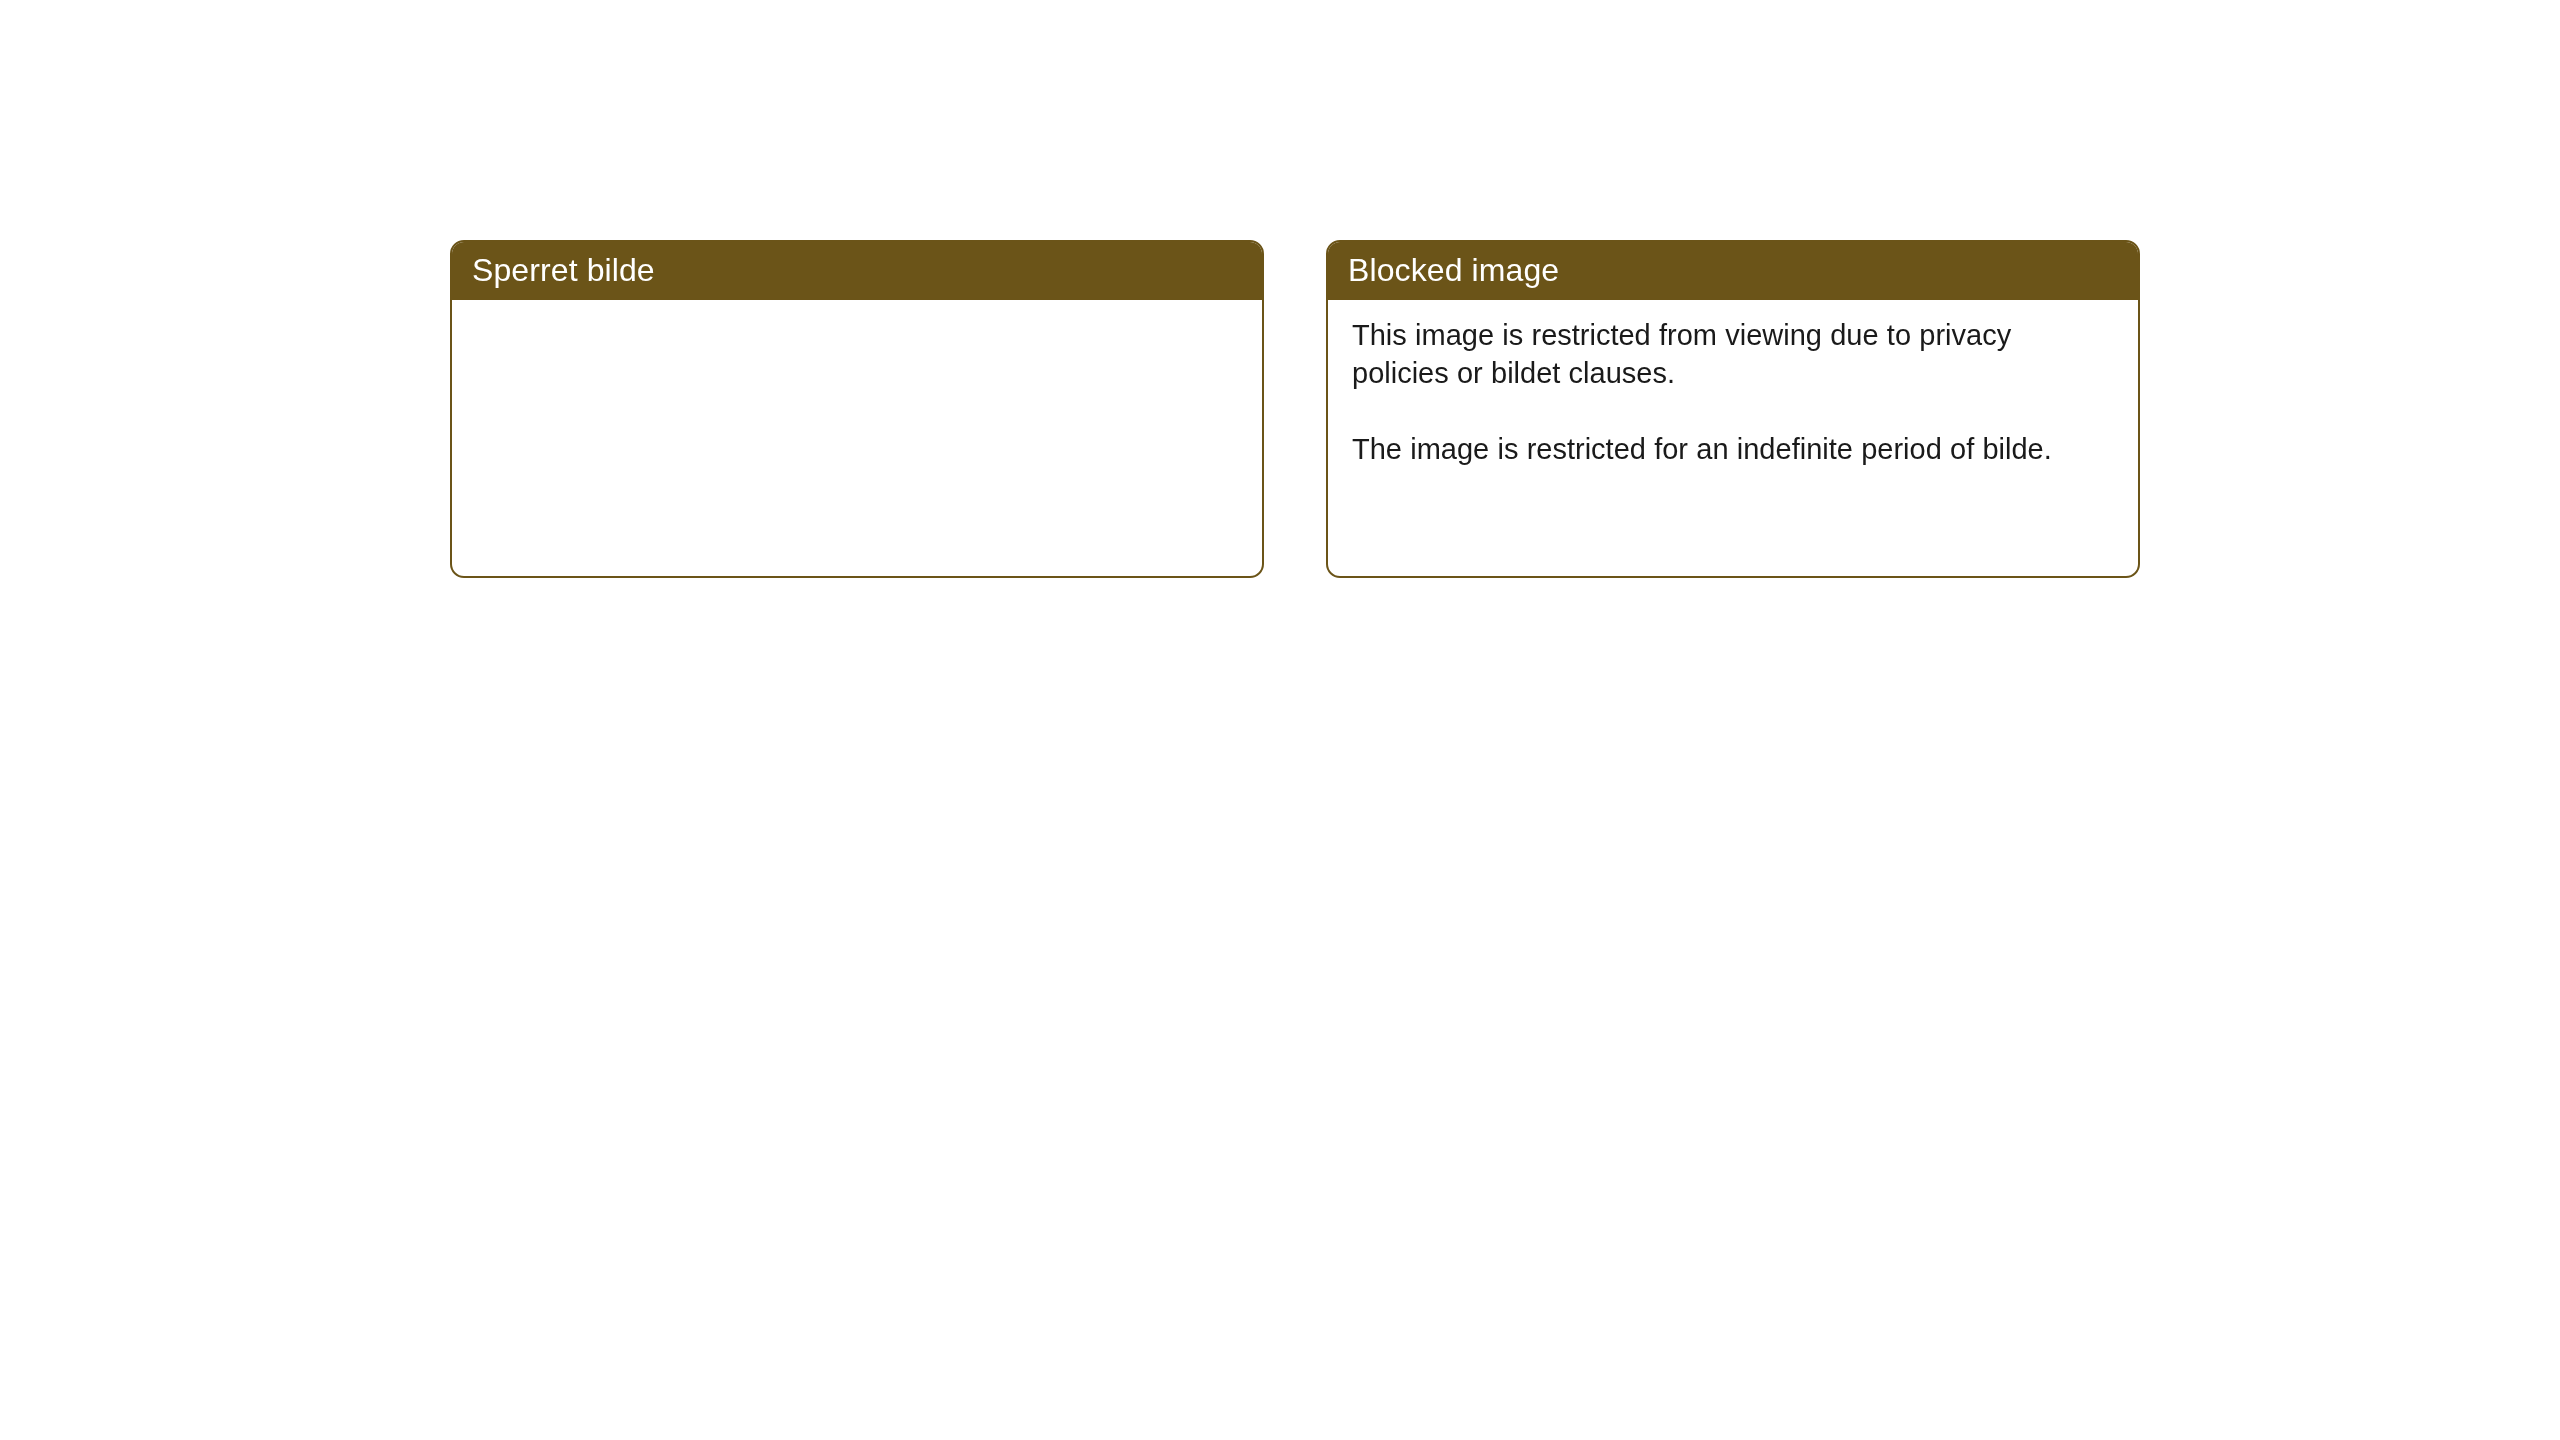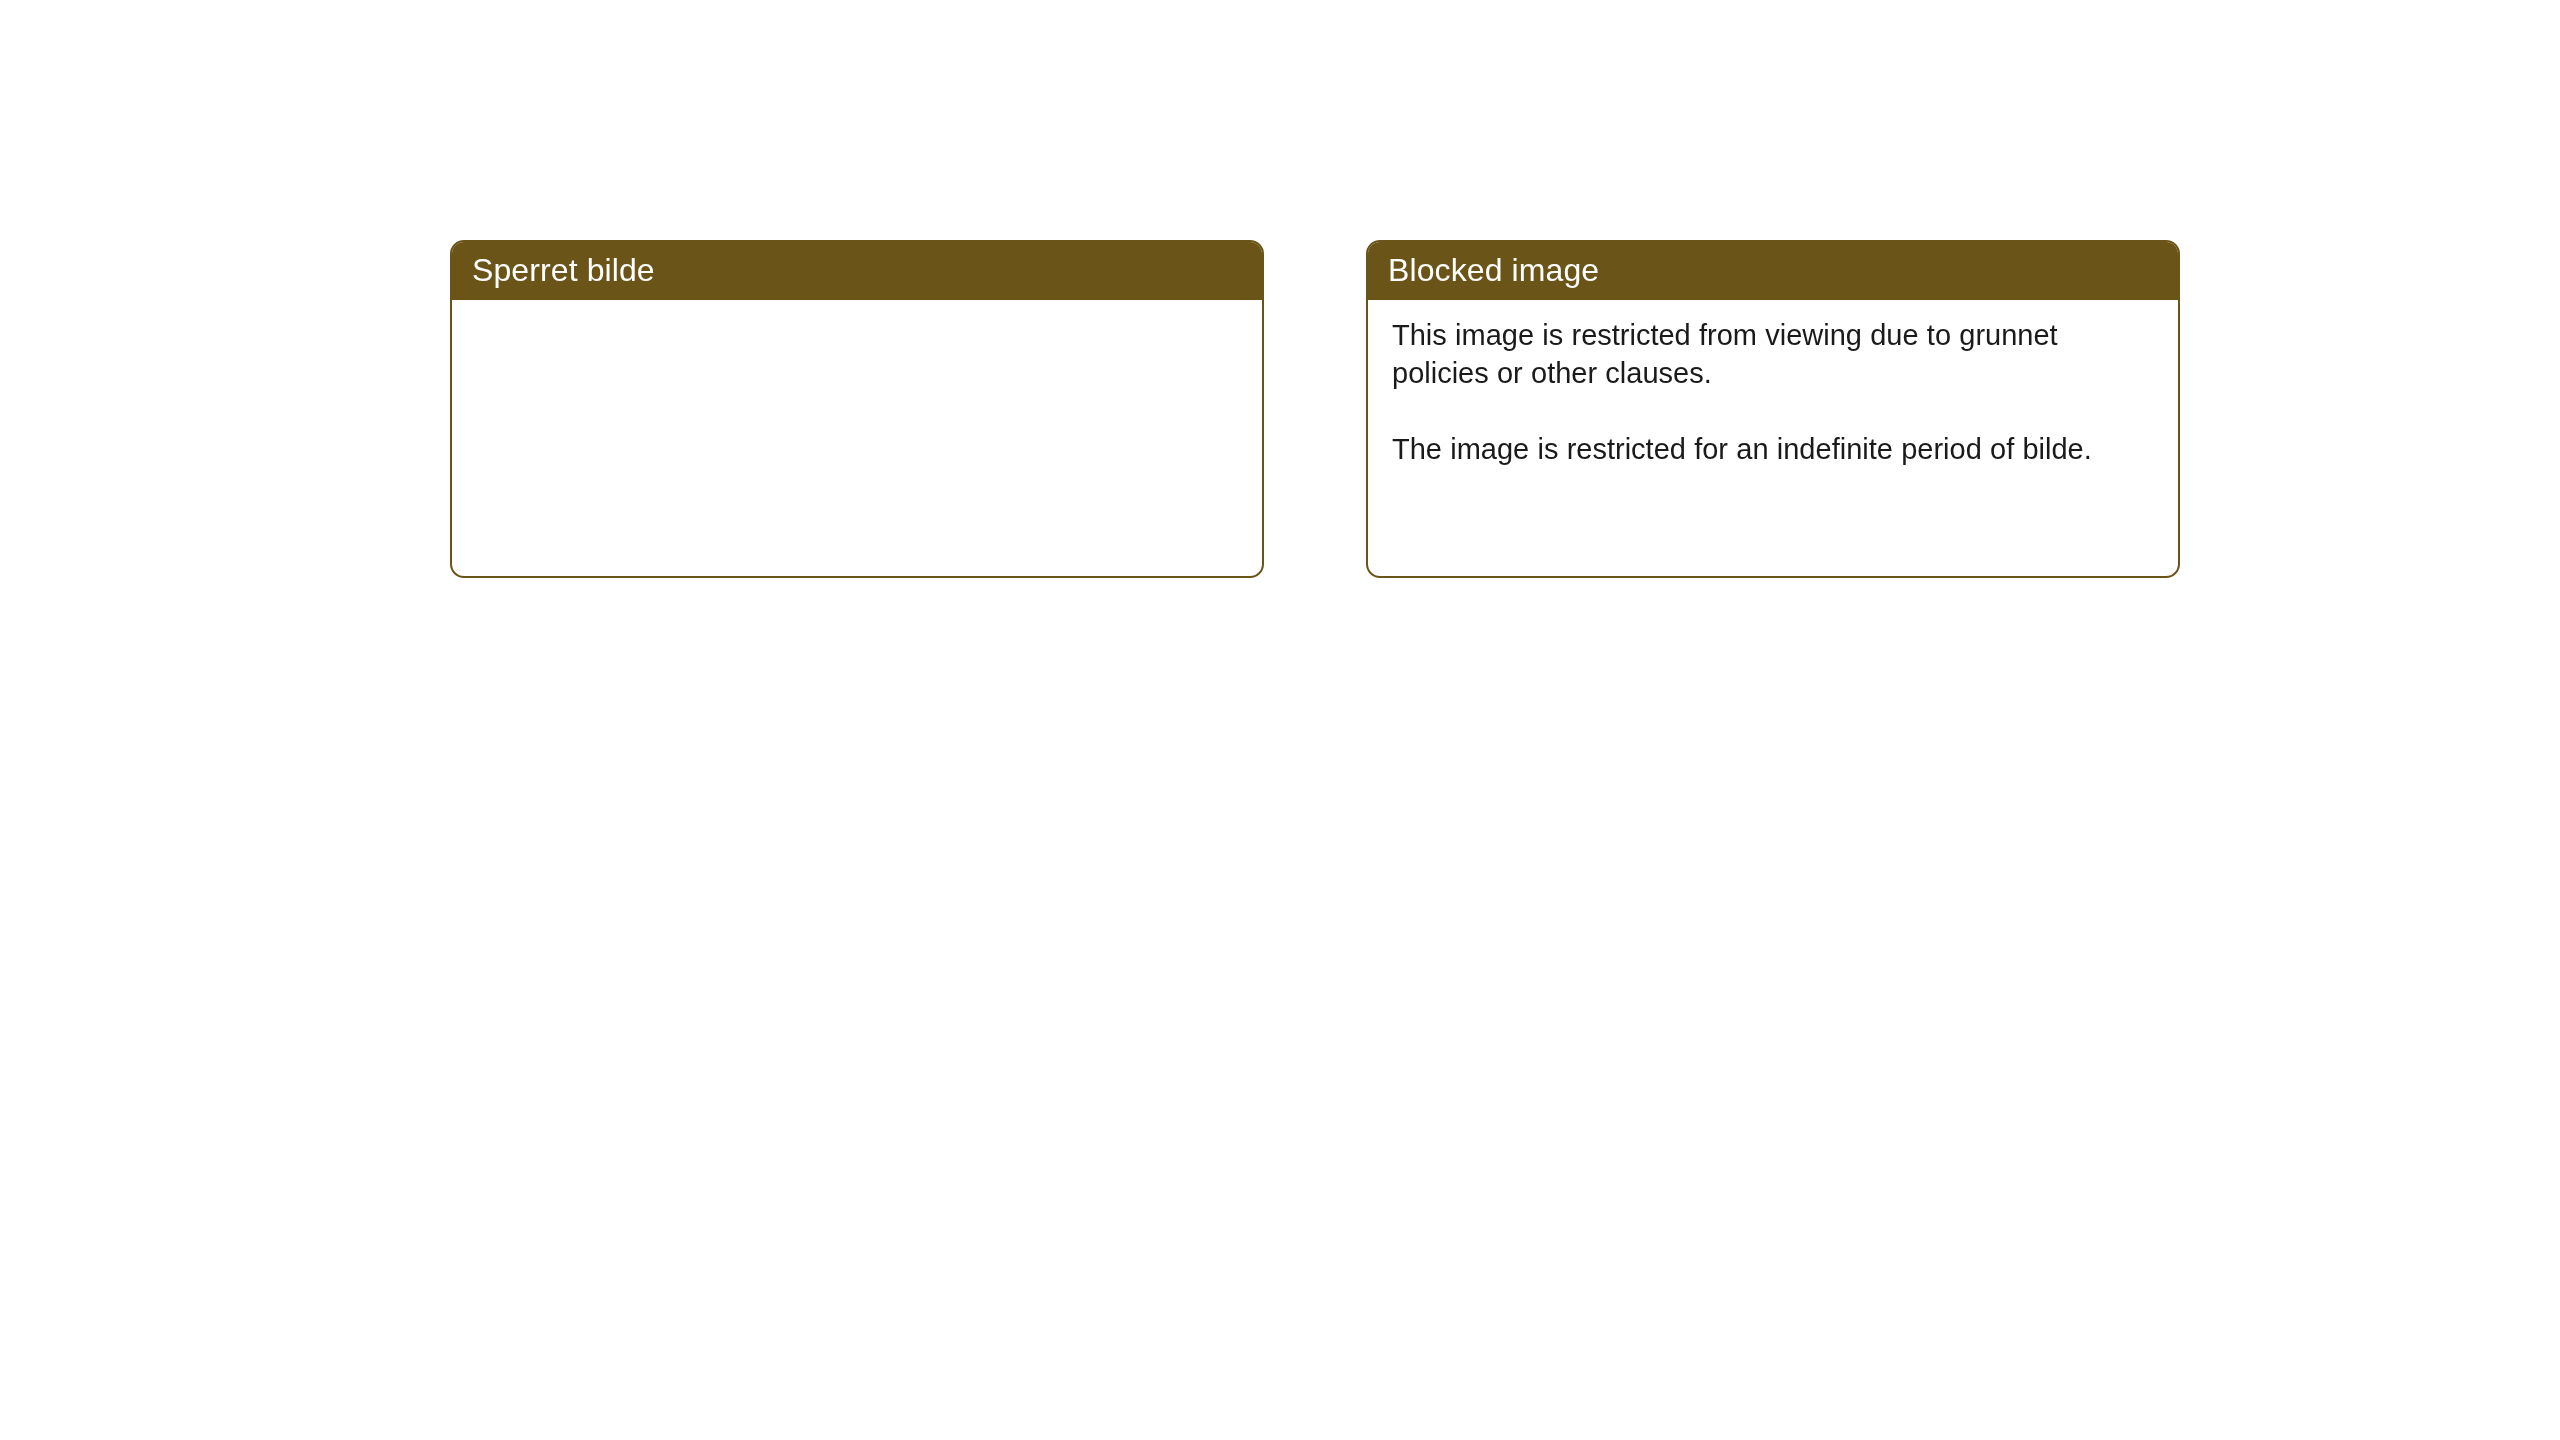--- a/index.html
+++ b/index.html
@@ -38,21 +38,20 @@
     top: 240px;
     width: 814px;
     height: 338px;
   }
 
   .notice-card.card-en {
     left: 1326px;
     top: 240px;
     width: 814px;
     height: 338px;
-    margin-left: 40px;
   }
 
   
   .card-header {
     box-sizing: border-box;
     height: 60px;
     background: #6b5418;
     display: flex;
     align-items: center;
     padding: 0 0 0 22px;
@@ -100,18 +99,18 @@
     <header class="card-header">
       <span class="card-title">Sperret bilde</span>
     </header>
   </section>
 
   <section class="notice-card card-en">
     <header class="card-header">
       <span class="card-title">Blocked image</span>
     </header>
     <div class="card-body">
-      <p class="card-paragraph">This image is restricted from viewing due to grunnet policies or other clauses.</p>
+      <p class="card-paragraph">This image is restricted from viewing due to privacy policies or bildet clauses.</p>
       <p class="card-paragraph">The image is restricted for an indefinite period of bilde.</p>
     </div>
   </section>
 
 </div>
 
 </body></html>

